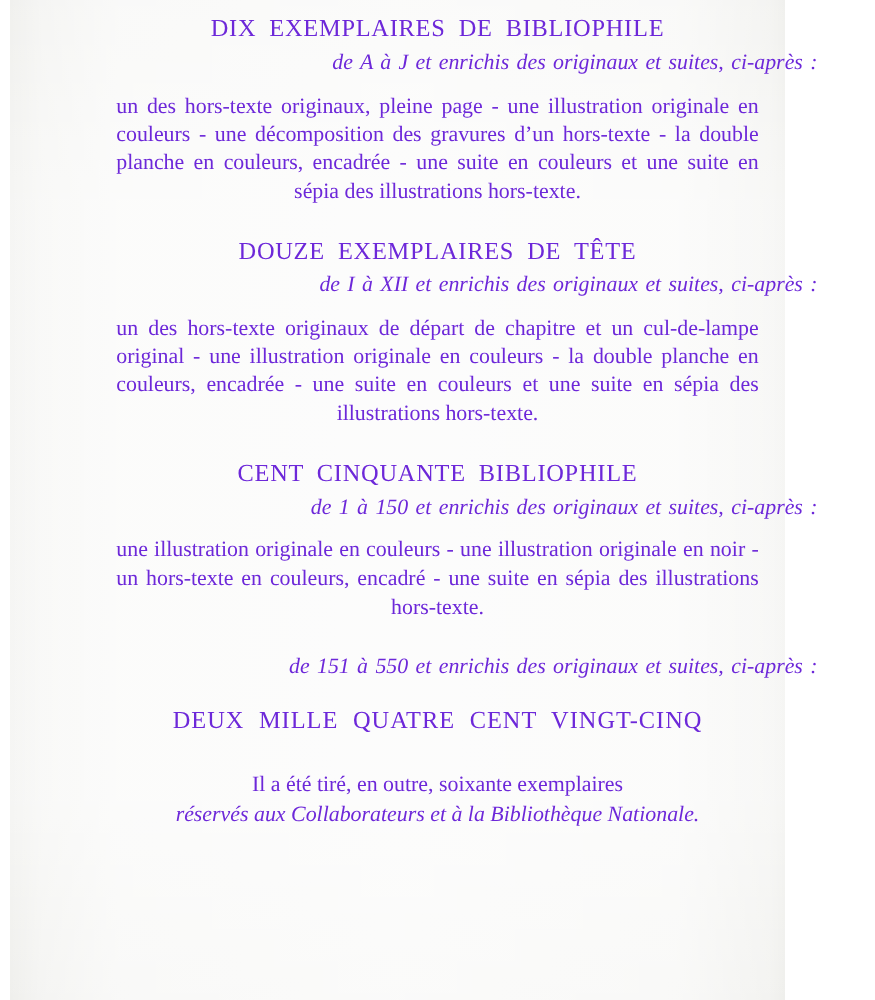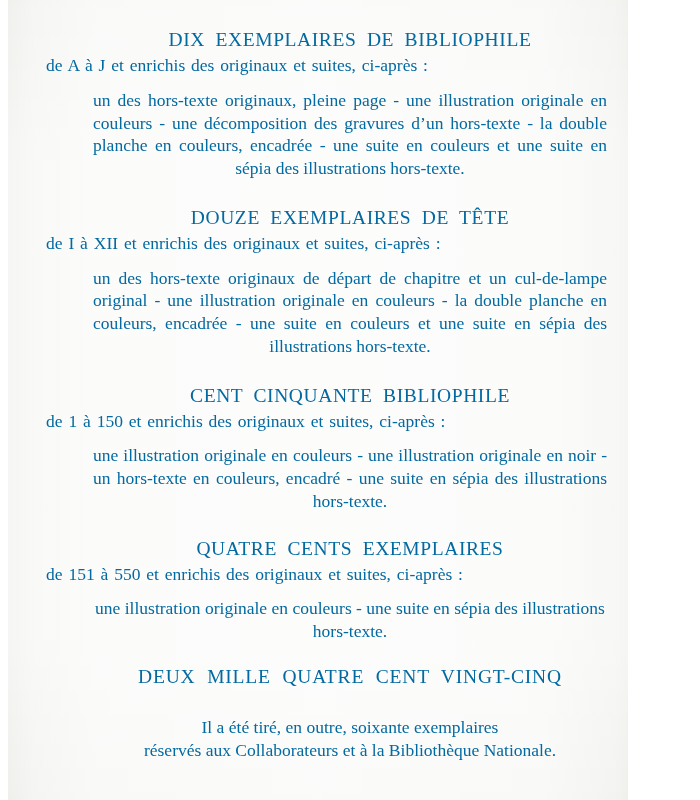--- a/index.html
+++ b/index.html
@@ -63,42 +63,43 @@
     height: 800px;
     background: #ffffff;
   }
 
   #content {
     position: absolute;
     left: 0;
     top: 0;
     width: 700px;
     height: 800px;
-    padding: 28px 46px 0 46px;
+    padding: 12px 46px 0 46px;
     box-sizing: border-box;
-    color: #0369a1;
+    color: #6d28d9;
   }
 
   .section {
     margin-bottom: 22px;
   }
 
   .heading {
     text-align: center;
     font-size: 19.5px;
     line-height: 1.18;
     letter-spacing: 0.6px;
     word-spacing: 5px;
     font-weight: normal;
     margin: 0 0 3px 0;
     white-space: nowrap;
   }
 
   .subtitle {
-    text-align: left;
+    text-align: right;
+    font-style: italic;
     font-size: 17.5px;
     line-height: 1.3;
     word-spacing: 1.5px;
     margin: 0 0 2px 0;
   }
 
   .body-text {
     text-align: justify;
     text-align-last: center;
     font-size: 17.5px;
@@ -117,21 +118,21 @@
   #closing {
     margin-top: 28px;
     text-align: center;
     font-size: 17.5px;
     line-height: 1.34;
     width: 540px;
     margin-left: auto;
     margin-right: auto;
   }
   #closing .l1 { display: block; }
-  #closing .l2 { display: block; }
+  #closing .l2 { display: block; font-style: italic; }
 
   
   #sec-1 { margin-bottom: 26px; }
   #sec-2 { margin-bottom: 26px; }
   #sec-3 { margin-bottom: 24px; }
   #sec-4 { margin-bottom: 22px; }
   #sec-5 { margin-bottom: 4px; }
 
   #sec-5 .heading { font-size: 19.5px; letter-spacing: 0.8px; word-spacing: 6px; }
   #sec-5 .subtitle { font-size: 17.5px; word-spacing: 3px; }
@@ -159,23 +160,21 @@
       <div class="body-text">un des hors-texte originaux de départ de chapitre et un cul-de-lampe original - une illustration originale en couleurs - la double planche en couleurs, encadrée - une suite en couleurs et une suite en sépia des illustrations hors-texte.</div>
     </div>
 
     <div class="section" id="sec-3">
       <div class="heading">CENT CINQUANTE BIBLIOPHILE</div>
       <div class="subtitle">de 1 à 150 et enrichis des originaux et suites, ci-après :</div>
       <div class="body-text">une illustration originale en couleurs - une illustration originale en noir - un hors-texte en couleurs, encadré - une suite en sépia des illustrations hors-texte.</div>
     </div>
 
     <div class="section" id="sec-4">
-      <div class="heading">QUATRE CENTS EXEMPLAIRES</div>
       <div class="subtitle">de 151 à 550 et enrichis des originaux et suites, ci-après :</div>
-      <div class="body-text body-center">une illustration originale en couleurs - une suite en sépia des illustrations hors-texte.</div>
     </div>
 
     <div class="section" id="sec-5">
       <div class="heading">DEUX MILLE QUATRE CENT VINGT-CINQ</div>
     </div>
 
     <div id="closing">
       <span class="l1">Il a été tiré, en outre, soixante exemplaires</span>
       <span class="l2">réservés aux Collaborateurs et à la Bibliothèque Nationale.</span>
     </div>

